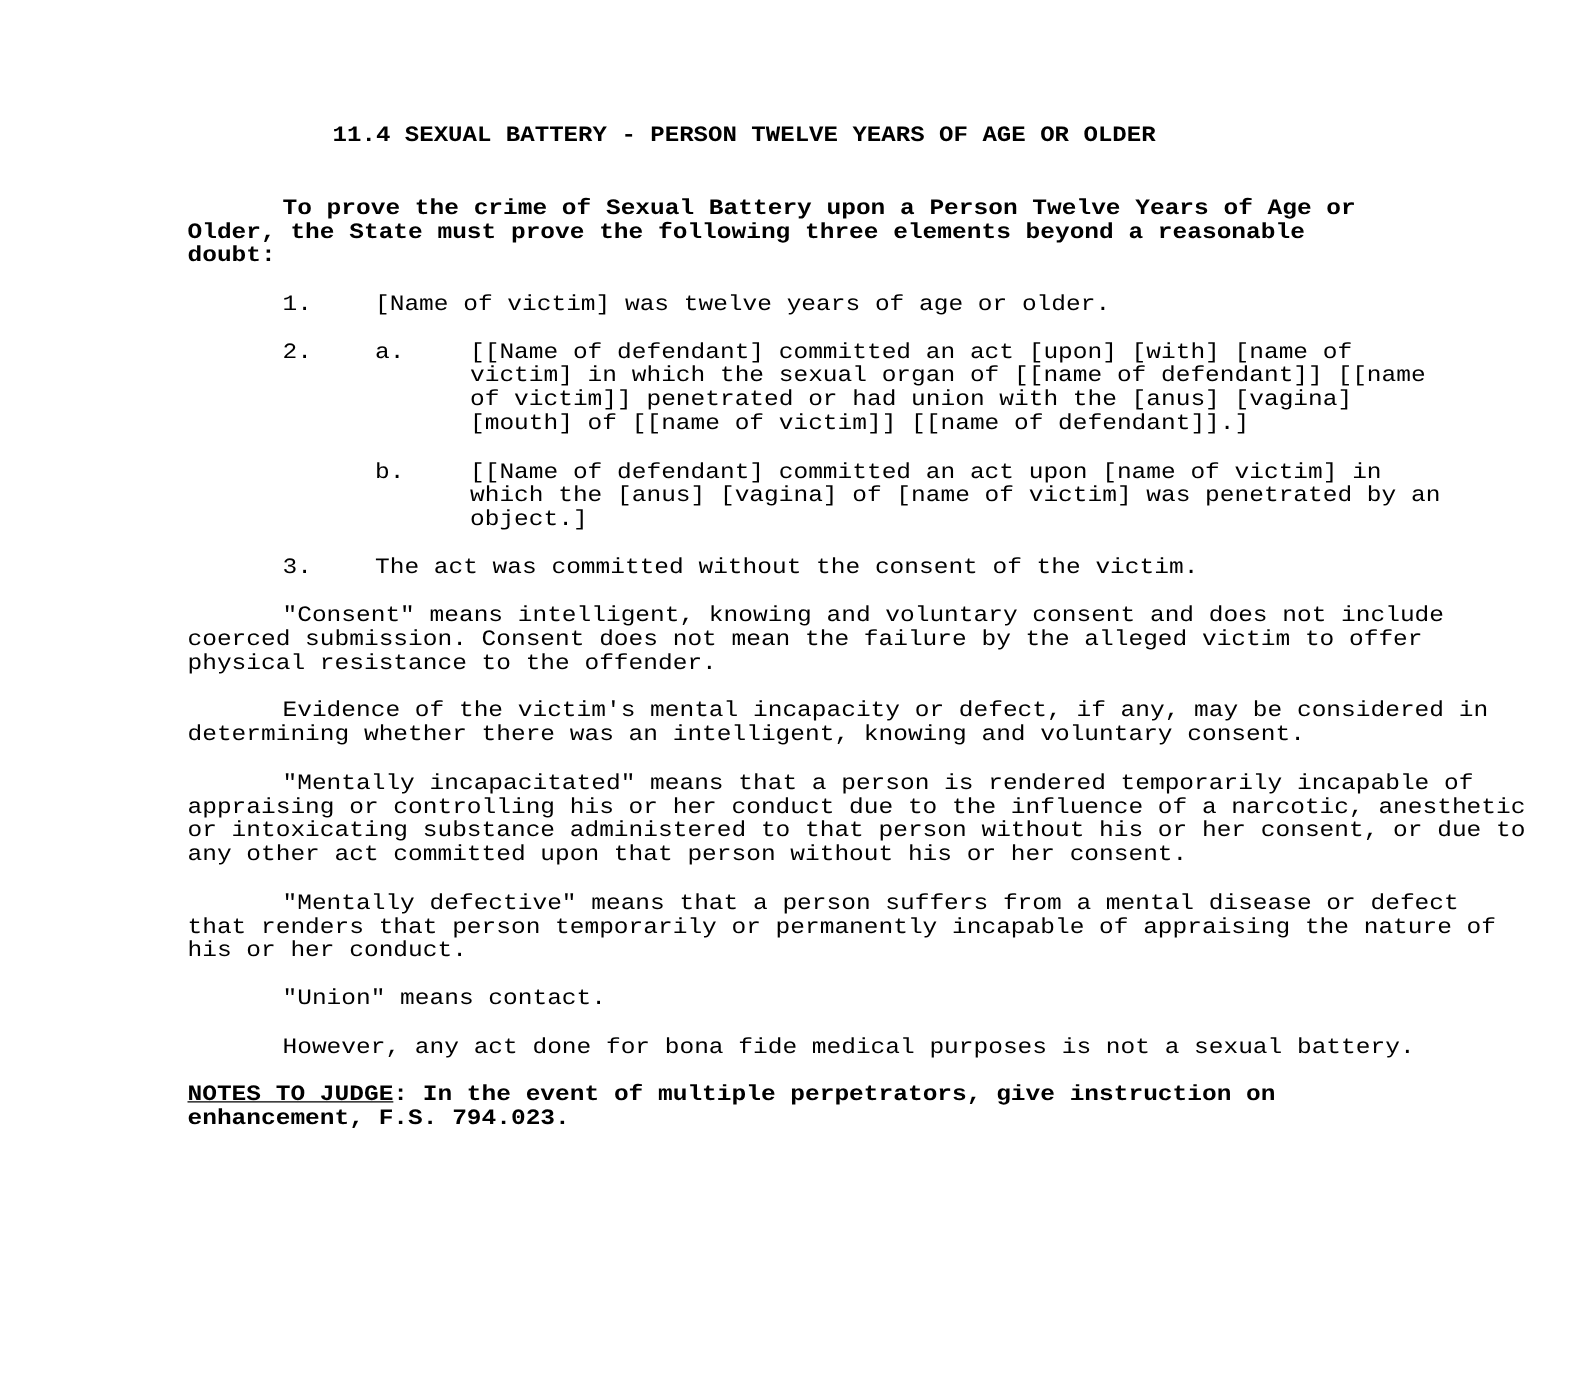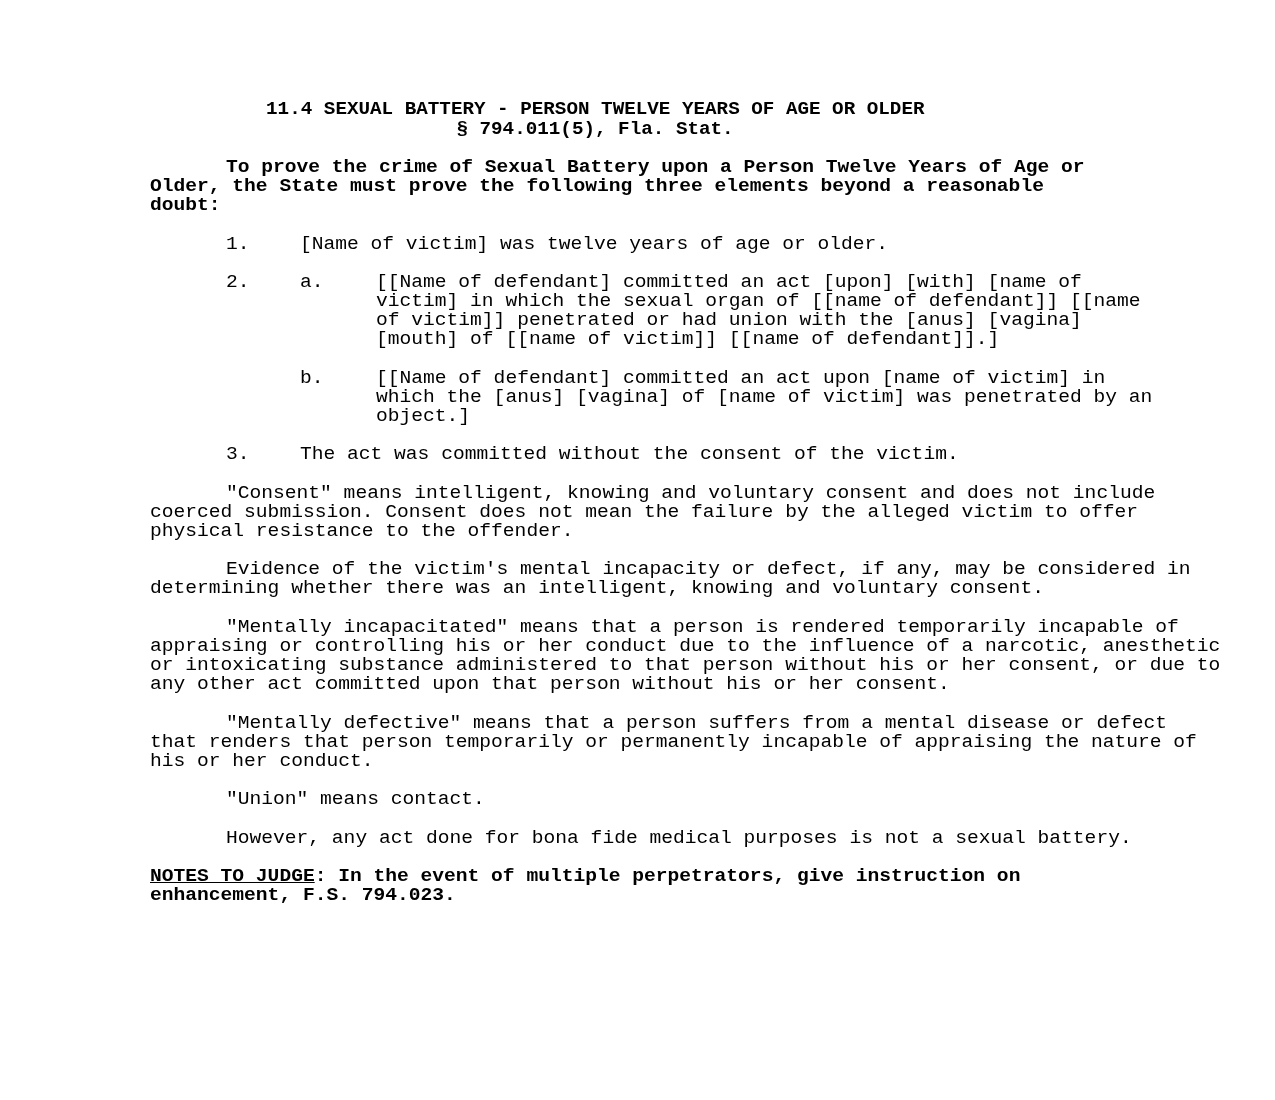--- a/index.html
+++ b/index.html
@@ -19,21 +19,20 @@
   .center { left: 0; width: 1190px; text-align: center; transform: none; }
   .center span { display: inline-block; transform: scaleX(1.1); transform-origin: 50% 0; }
   .u { text-decoration: underline; }
 </style>
 </head>
 <body>
 
 <div class="page">
 
   <div class="line bold center" style="top:100px;"><span>11.4 SEXUAL BATTERY - PERSON TWELVE YEARS OF AGE OR OLDER</span></div>
-  <div class="line bold center" style="top:120px;"><span>§ 794.011(5), Fla. Stat.</span></div>
 
   <div class="line bold" style="left:226px; top:158px;">To prove the crime of Sexual Battery upon a Person Twelve Years of Age or</div>
   <div class="line bold" style="left:150px; top:177px;">Older, the State must prove the following three elements beyond a reasonable</div>
   <div class="line bold" style="left:150px; top:196px;">doubt:</div>
 
   <div class="line" style="left:226px; top:235px;">1.</div>
   <div class="line" style="left:300px; top:235px;">[Name of victim] was twelve years of age or older.</div>
 
   <div class="line" style="left:226px; top:273px;">2.</div>
   <div class="line" style="left:300px; top:273px;">a.</div>

